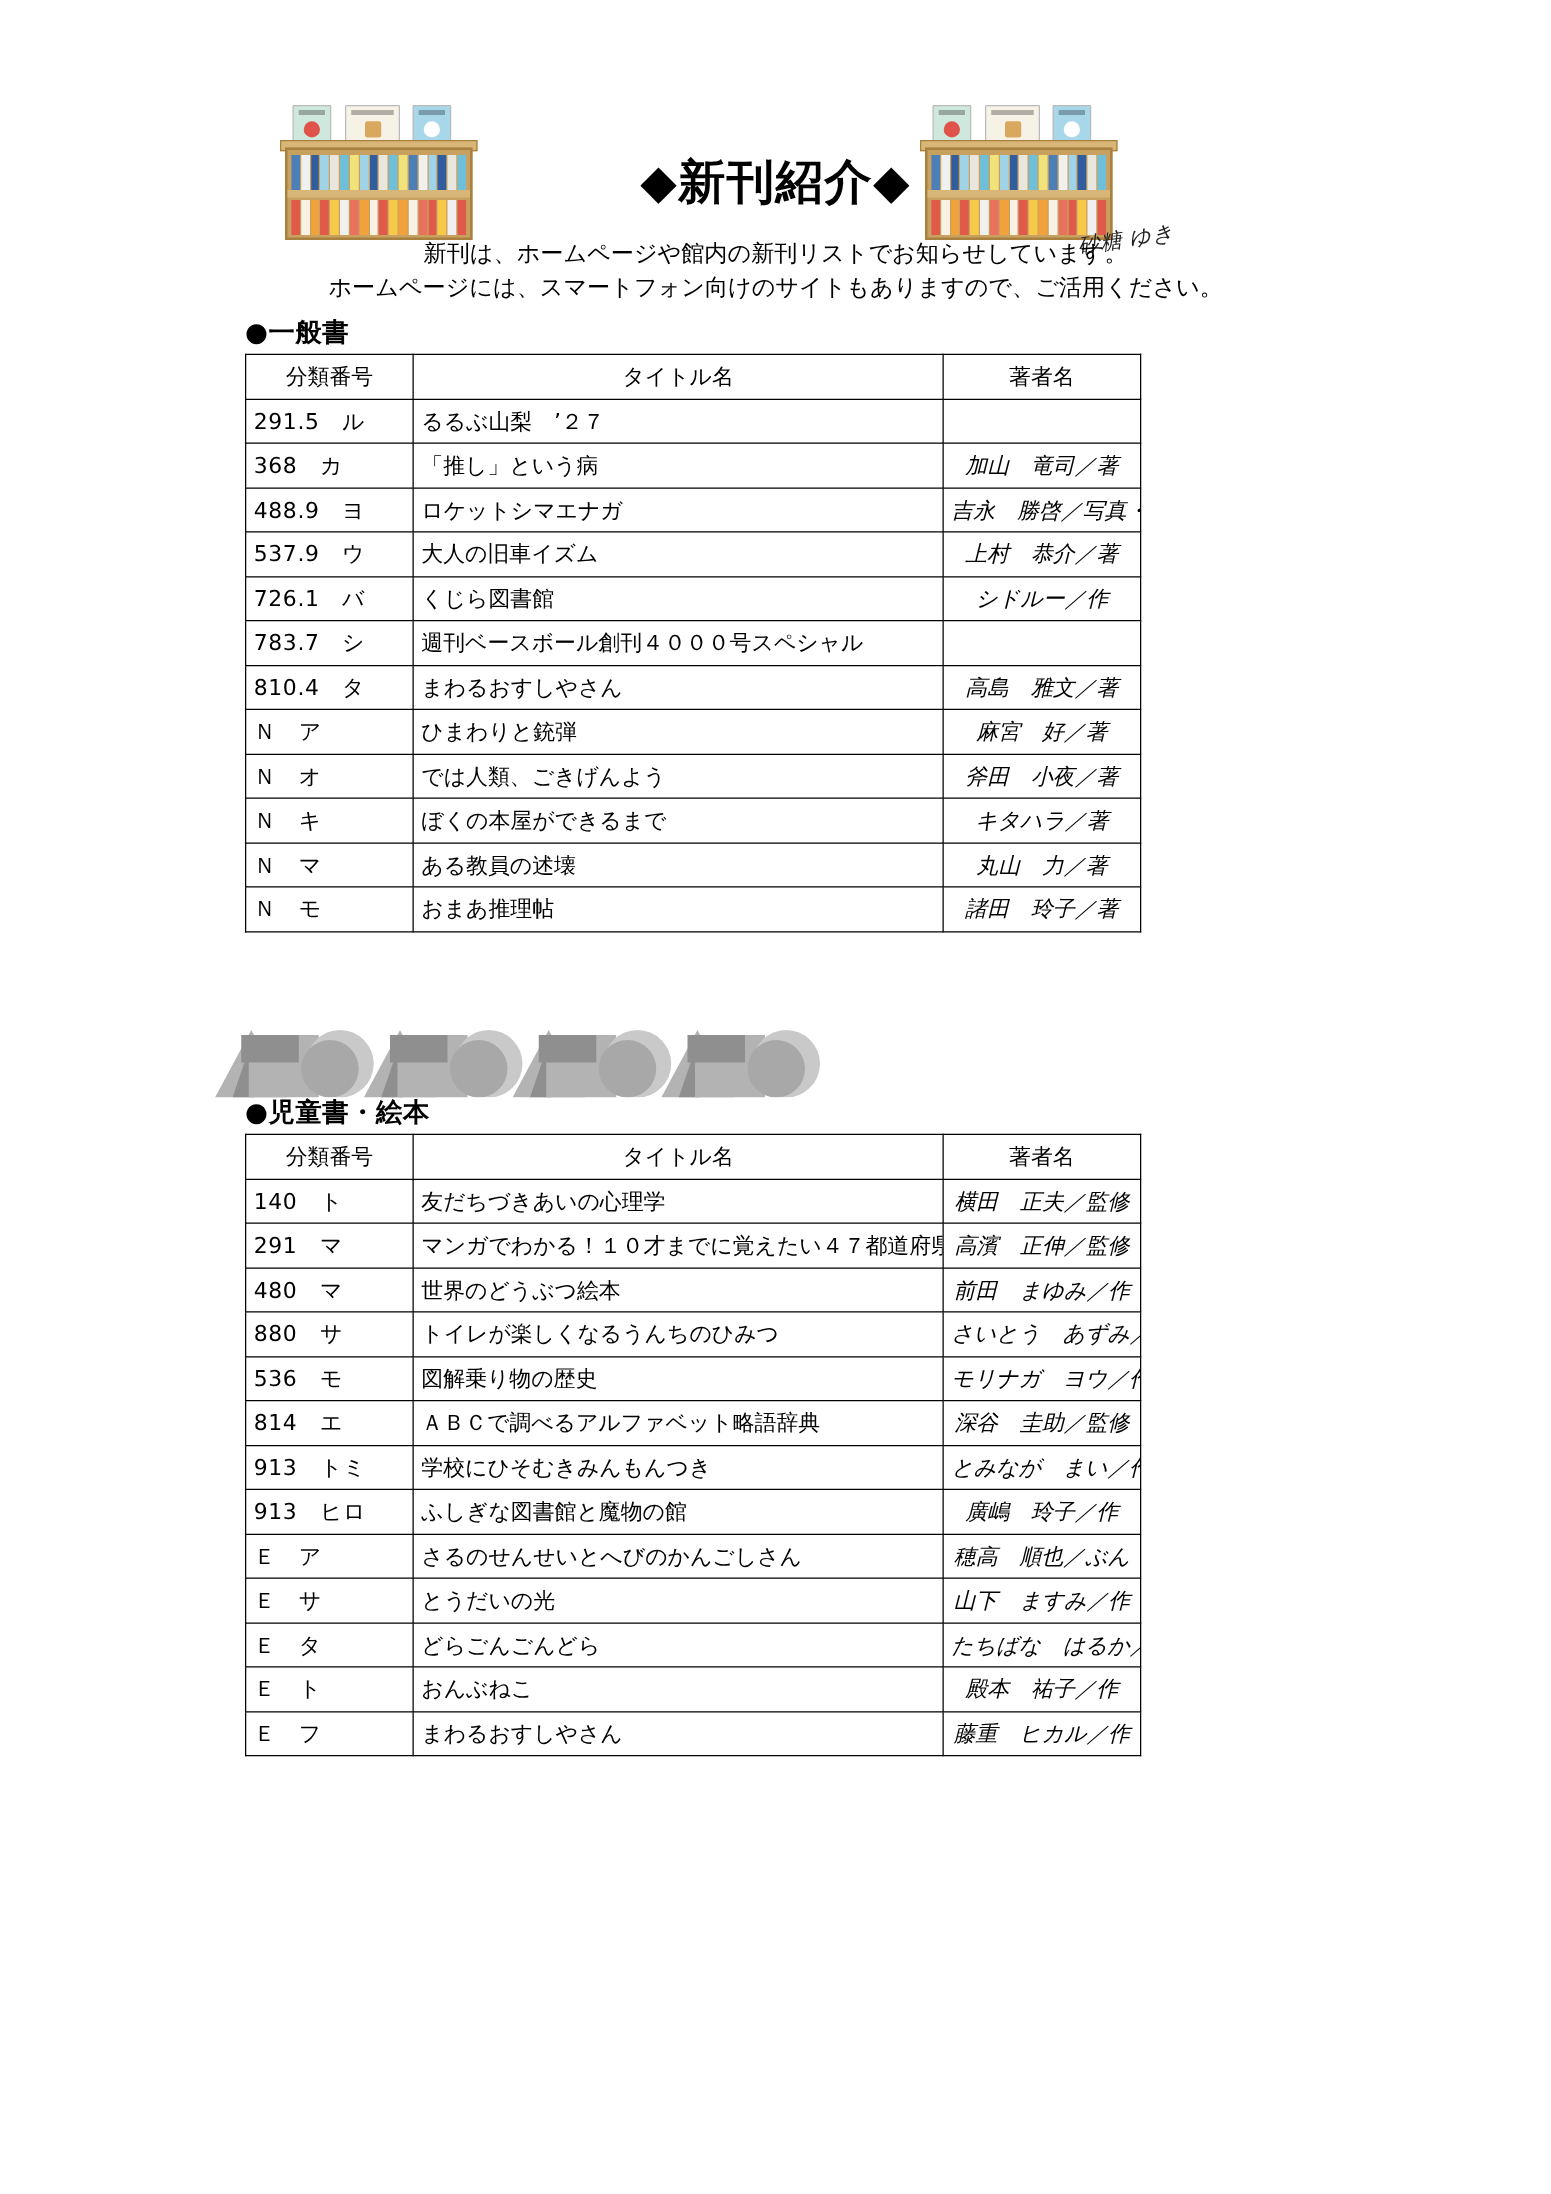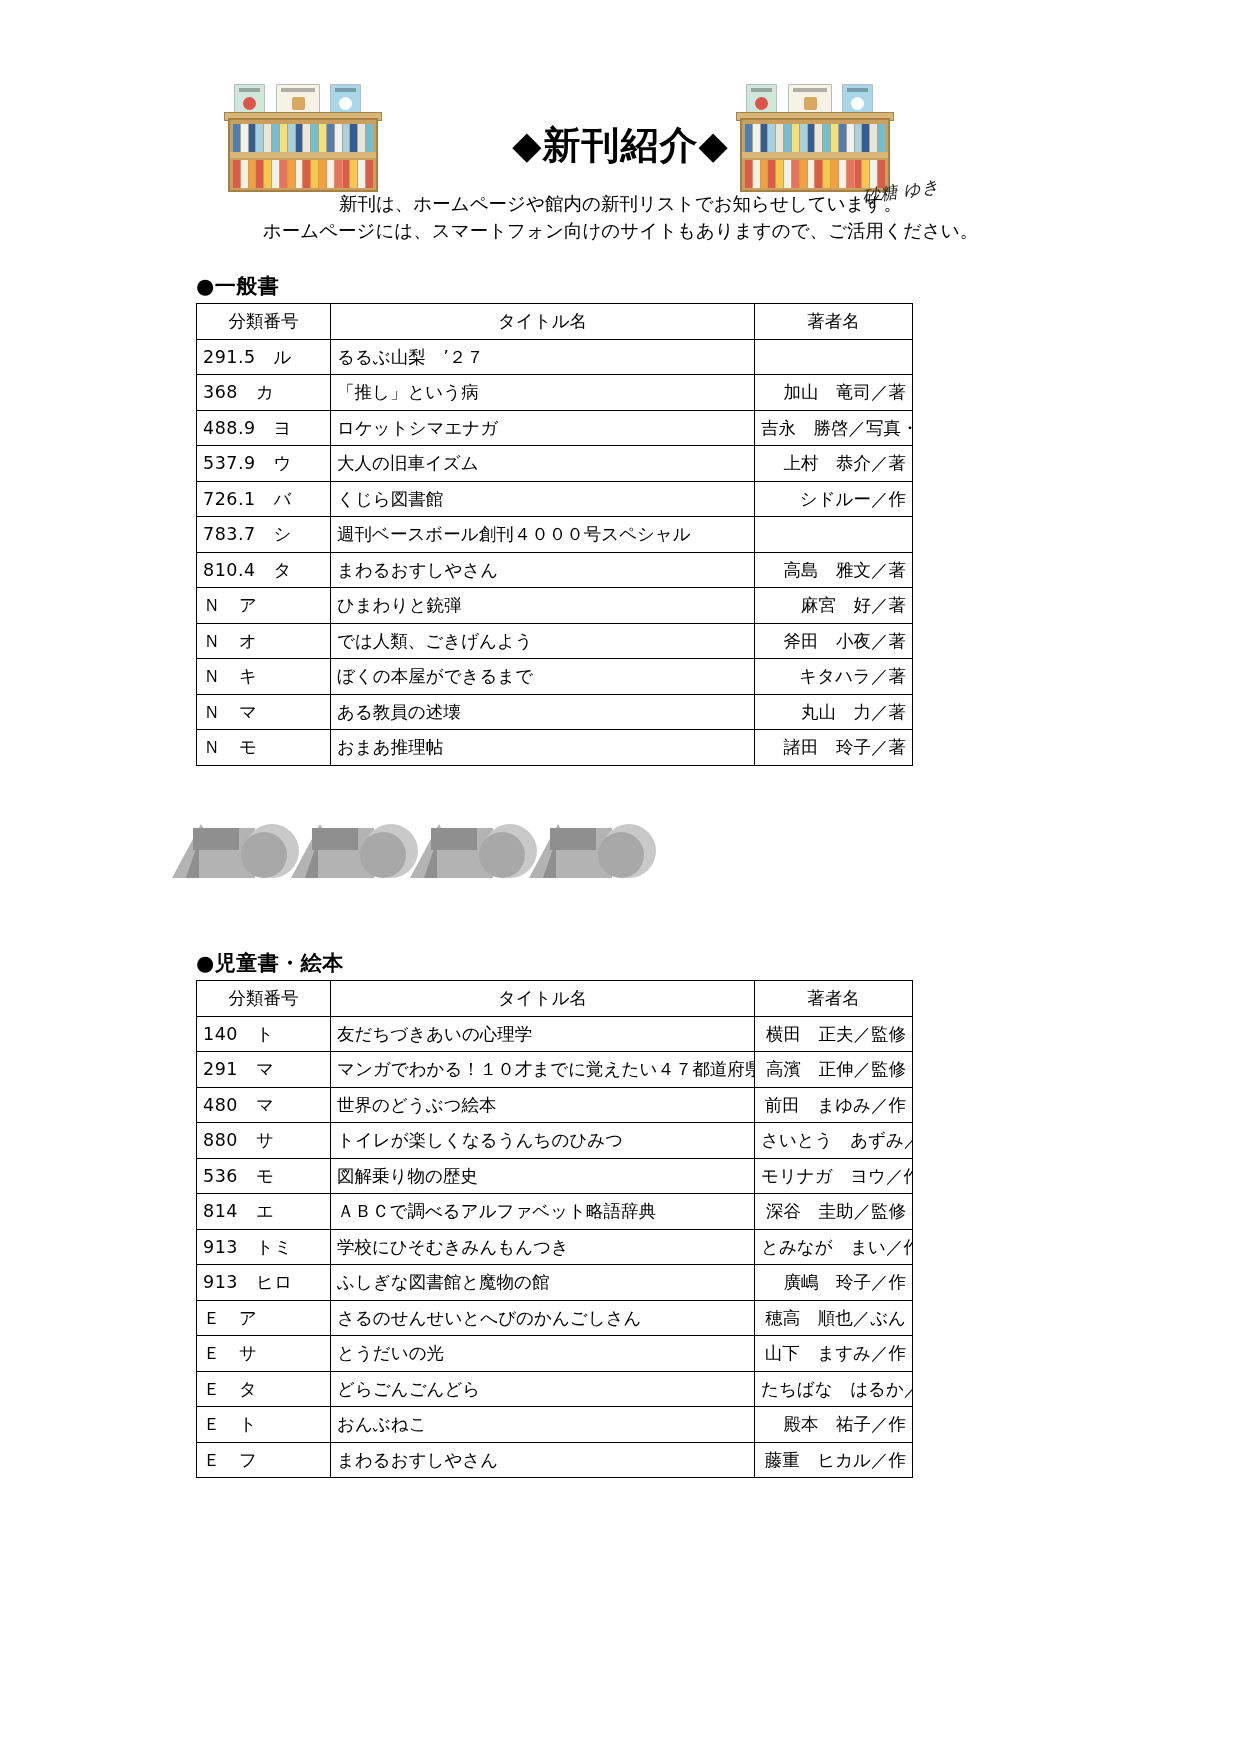--- a/index.html
+++ b/index.html
@@ -127,22 +127,22 @@
     left: 0; right: 0;
     text-align: center;
     font-size: 18.5px;
     line-height: 27px;
     font-family: "DejaVu Sans", "Liberation Sans", sans-serif;
   }
   .lead div { white-space: nowrap; }
 
   
   .section { position: absolute; left: 196px; width: 916px; }
-  .section-general  { top: 252px; margin-top: 20px; }
-  .section-children { top: 949px; }
+  .section-general  { top: 252px; }
+  .section-children { top: 876px; }
 
   .section-label {
     font-size: 21px;
     font-weight: bold;
     margin-bottom: 3px;
     font-family: "DejaVu Sans", "Liberation Sans", sans-serif;
     letter-spacing: 0.5px;
   }
 
   table.booklist {
@@ -162,21 +162,21 @@
     overflow: hidden;
     white-space: nowrap;
   }
   table.booklist th { text-align: center; font-size: 17.5px; }
   col.c-class  { width: 134px; }
   col.c-title  { width: 424px; }
   col.c-author { width: 158px; }
 
   td.cell-class  { text-align: left; padding-left: 9px; letter-spacing: 0.5px; }
   td.cell-title  { text-align: left; padding-left: 9px; }
-  td.cell-author { text-align: right; padding-left: 7px; }
+  td.cell-author { text-align: center; padding-left: 7px; font-style: italic; }
 
   
   .fit-s  { font-size: 15px; }
   .fit-xs { font-size: 13px; }
 
   
   .divider {
     position: absolute;
     left: 172px;
     top: 822px;

